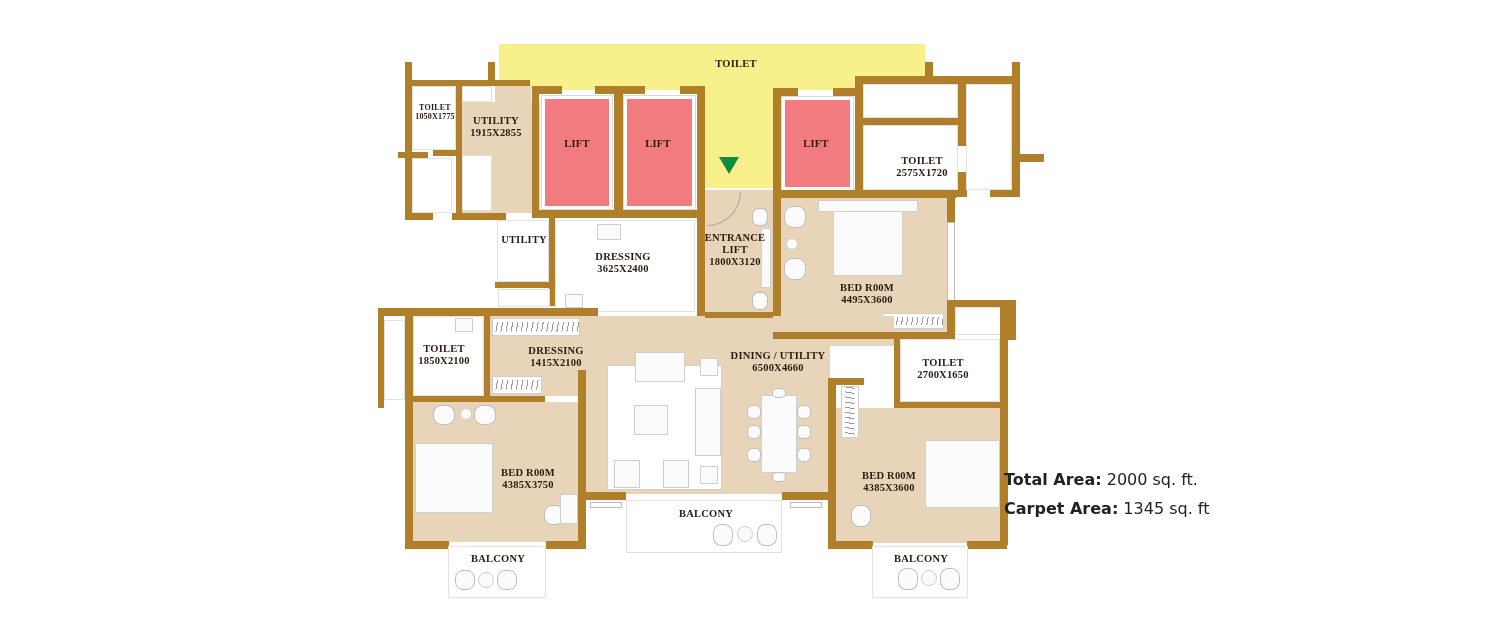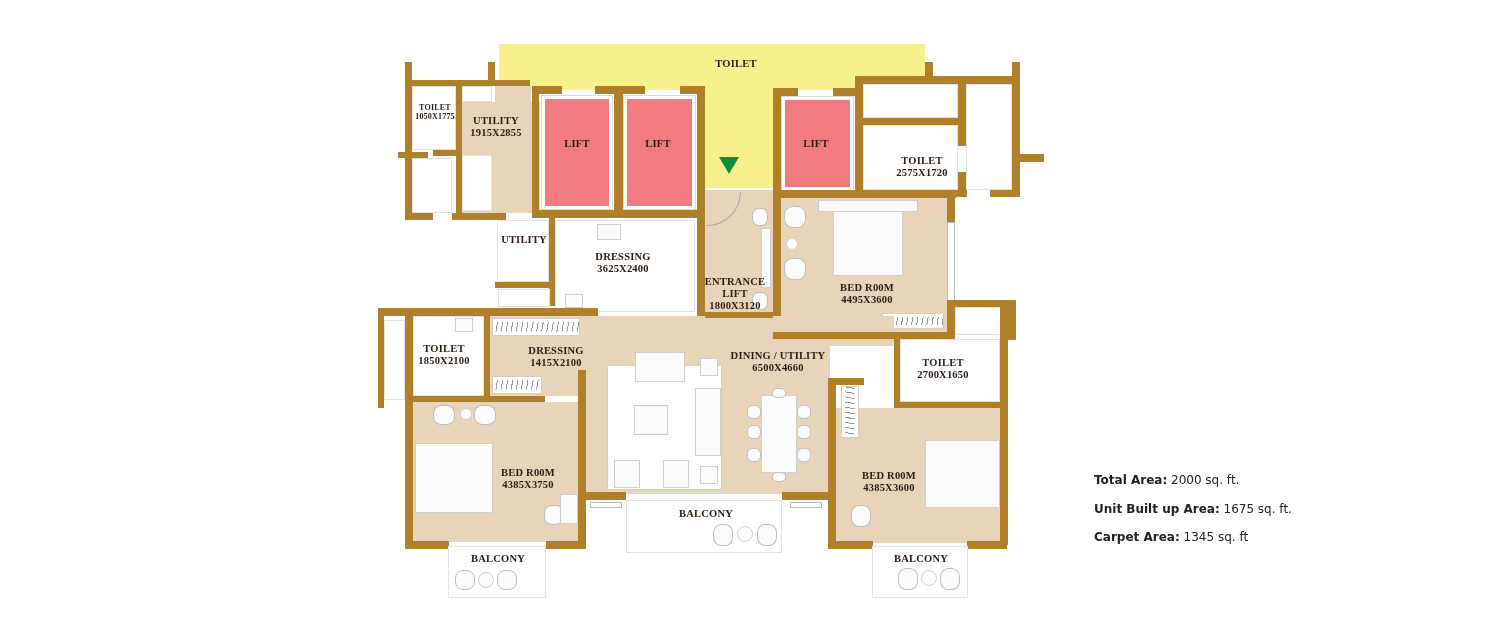--- a/index.html
+++ b/index.html
@@ -15,21 +15,21 @@
   .lbl .d { display:block; font-weight:bold; }
   .lbl.small { font-size:8px; line-height:9px; }
   .furn { position:absolute; background:#fbfbfb; border:1px solid #cfcfcf; box-sizing:border-box; }
   .chair { position:absolute; background:#fbfbfb; border:1px solid #bdbdbd; border-radius:40%; box-sizing:border-box; }
   .round { position:absolute; background:#fbfbfb; border:1px solid #cfcfcf; border-radius:50%; box-sizing:border-box; }
   .wardrobe { position:absolute; background:#fff; border:1px solid #cfcfcf; box-sizing:border-box;
               background-image:repeating-linear-gradient(100deg, transparent 0 4px, #9a9a9a 4px 5px); background-size:100% 60%; background-repeat:no-repeat; background-position:center; }
   .wardrobe.v { background-image:repeating-linear-gradient(10deg, transparent 0 4px, #9a9a9a 4px 5px); background-size:60% 100%; }
   .door { position:absolute; border:1px solid #a7a7a7; box-sizing:border-box; }
   .window { position:absolute; background:#fff; border:1px solid #bdbdbd; box-sizing:border-box; }
-  .areas { position:absolute; left:1094px; top:466px; font-family:"DejaVu Sans", sans-serif; font-size:12px; color:#222; line-height:28.5px; }
+  .areas { position:absolute; left:1004px; top:466px; font-family:"DejaVu Sans", sans-serif; font-size:16px; color:#222; line-height:28.5px; }
   .areas .row { white-space:nowrap; }
   .areas .k { font-weight:bold; }
   .areas .row.light { color:#444; }
   .arrow { position:absolute; width:0; height:0; border-left:10px solid transparent; border-right:10px solid transparent; border-top:17px solid #0f8f3d; }
 </style>
 </head>
 <body>
 
 <div class="plan">
 
@@ -128,21 +128,21 @@
     <span class="n">DRESSING</span>
     <span class="d">3625X2400</span>
   </div>
   <div class="wall" style="left:697px;top:216px;width:8px;height:104px;"></div>
 
   <div class="room" style="left:705px;top:190px;width:68px;height:130px;"></div>
   <div class="door" style="left:707px;top:192px;width:34px;height:34px;border-radius:0 0 34px 0;border-top:none;border-left:none;"></div>
   <div class="chair" style="left:752px;top:208px;width:16px;height:18px;"></div>
   <div class="chair" style="left:752px;top:292px;width:16px;height:18px;"></div>
   <div class="furn" style="left:761px;top:228px;width:10px;height:60px;"></div>
-  <div class="lbl" style="left:735px;top:232px;margin-top:44px;">
+  <div class="lbl" style="left:735px;top:232px;">
     <span class="n">ENTRANCE</span>
     <span class="n">LIFT</span>
     <span class="d">1800X3120</span>
   </div>
 
   <div class="room" style="left:781px;top:198px;width:166px;height:134px;"></div>
   <div class="furn" style="left:833px;top:210px;width:70px;height:66px;"></div>
   <div class="furn" style="left:818px;top:200px;width:100px;height:12px;"></div>
   <div class="chair" style="left:784px;top:206px;width:22px;height:22px;"></div>
   <div class="round" style="left:786px;top:238px;width:12px;height:12px;"></div>
@@ -270,18 +270,15 @@
   <div class="lbl" style="left:921px;top:553px;">
       <span class="n">BALCONY</span>
     </div>
 </div>
 
 <div class="areas">
   <div class="row">
     <span class="k">Total Area:</span><span> 2000 sq. ft.</span>
   </div>
   <div class="row">
-    <span class="k">Unit Built up Area:</span><span> 1675 sq. ft.</span>
-  </div>
-  <div class="row">
     <span class="k">Carpet Area:</span><span> 1345 sq. ft</span>
   </div>
 </div>
 
 </body></html>

